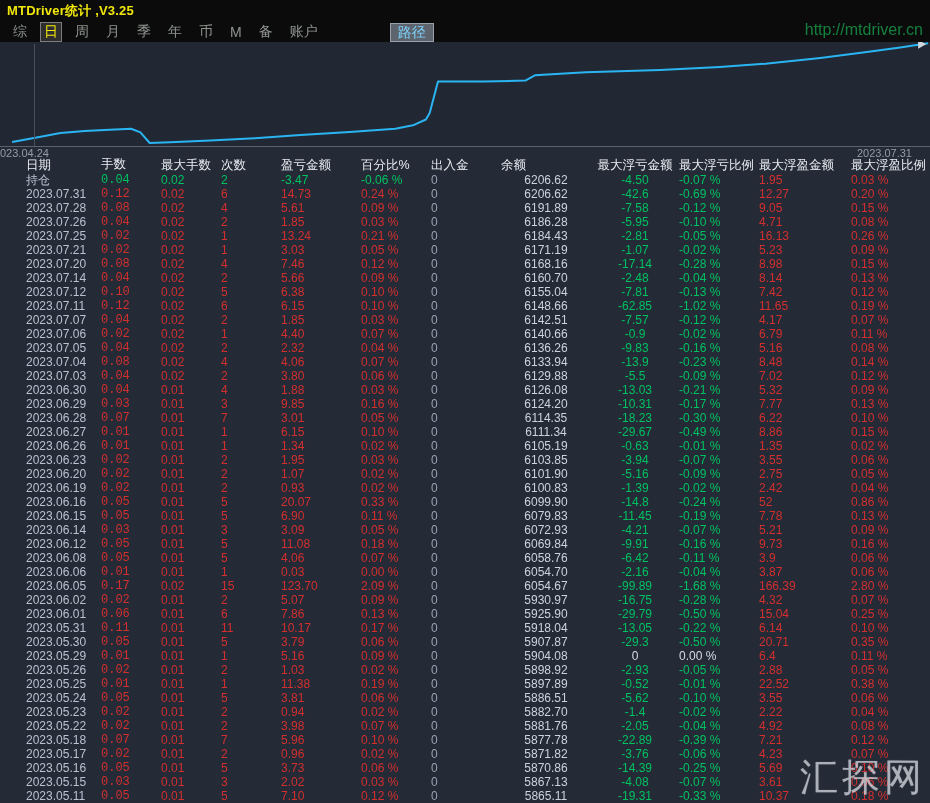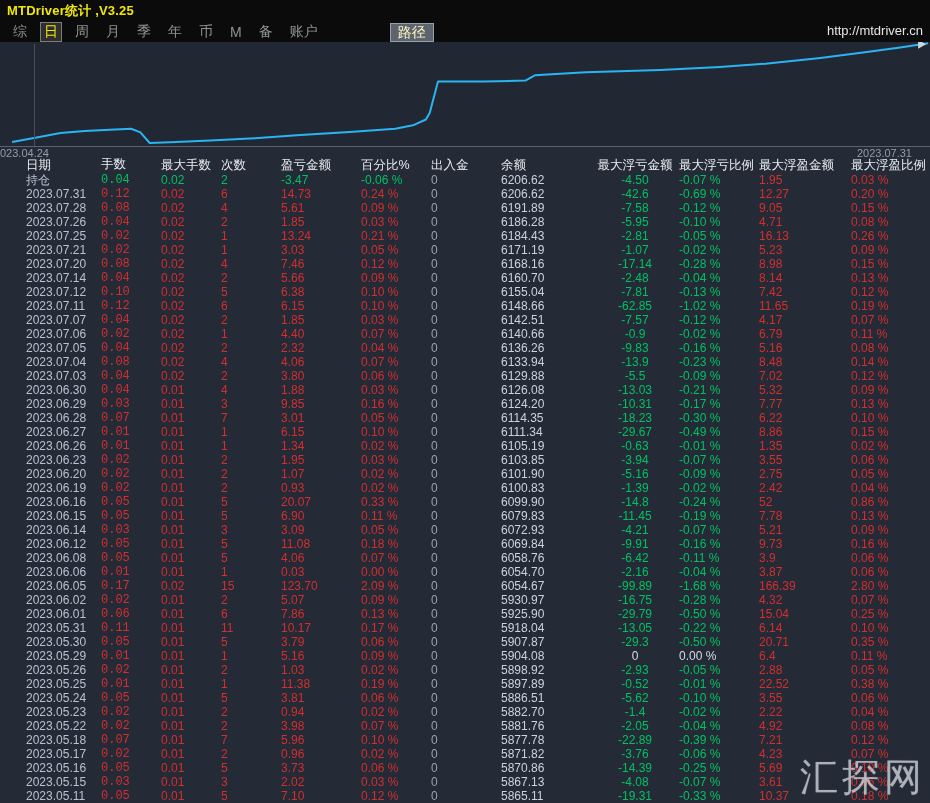--- a/index.html
+++ b/index.html
@@ -3,25 +3,25 @@
 <meta charset="utf-8">
 <style>
   html,body{margin:0;padding:0;background:#000;}
   .app{position:relative;width:930px;height:803px;overflow:hidden;
        background:#242b36;font-family:"Liberation Sans","DejaVu Sans",sans-serif;
        -webkit-font-smoothing:antialiased;}
   
   .topbar{position:absolute;top:0;left:0;right:0;height:42px;background:#0b0b0c;z-index:3;}
   .titlebar{height:22px;display:flex;justify-content:space-between;align-items:center;padding:0 7px;}
   .app-title{color:#f0e60a;font-size:13px;font-weight:bold;letter-spacing:0.2px;}
-  .site-link{color:#e5e5e5;font-size:13px;text-decoration:none;margin-top:38px;}
+  .site-link{color:#15803d;font-size:16px;text-decoration:none;margin-top:38px;}
   .menubar{height:20px;display:flex;align-items:center;padding-left:10px;font-size:14px;}
   .menu-item{color:#8f948f;margin-right:11px;padding:0 3px;cursor:default;}
   .menu-item.active{color:#f0e60a;background:#2e2e2e;outline:1px solid #7d7d7d;}
-  .path-btn{margin-left:58px;background:#5d646d;border:1px solid #97a0ab;color:#fef9c3;
+  .path-btn{margin-left:58px;background:#5d646d;border:1px solid #97a0ab;color:#7dd3fc;
             padding:0 7px;font-size:14px;line-height:17px;}
   
   .chart-area{position:absolute;top:42px;left:0;width:930px;height:104px;background:#222833;}
   .chart-area svg{position:absolute;left:0;top:0;overflow:visible;}
   .vaxis{position:absolute;left:34px;top:44px;height:102px;width:1px;background:#4a5059;z-index:2;}
   .baseline{position:absolute;top:146px;left:0;right:0;height:1px;background:#5c636b;z-index:2;}
   .axis-label{position:absolute;top:147px;font-size:11px;color:#959ca7;z-index:2;}
   .axis-left{left:0;}
   .axis-right{right:18px;}
   
@@ -30,21 +30,21 @@
   .trow.head{height:15px;line-height:15px;font-size:12.5px;}
   .cell{overflow:hidden;flex:0 0 auto;}
   .w0{width:75px;} .w1{width:60px;font-family:Liberation Mono, monospace;} .w2{width:60px;} .w3{width:60px;}
   .w4{width:80px;} .w5{width:70px;} .w6{width:70px;} .w7{width:90px;}
   .w8{width:88px;text-align:center;} .w9{width:80px;} .w10{width:92px;} .w11{width:85px;}
   .hcell{color:#e9edf3;}
   .c-date{color:#b9c2d2;}
   .c-red{color:#d32f2f;}
   .c-green{color:#00c161;}
   .c-inout{color:#99a2b3;}
-  .c-balance{color:#ccd3de;}
+  .c-balance{color:#ccd3de;text-align:center;}
   .c-neutral{color:#d8dde5;}
   
   .watermark{position:absolute;right:4px;bottom:0px;font-size:38px;font-weight:normal;
              letter-spacing:4px;color:rgba(225,232,240,0.55);z-index:6;pointer-events:none;
              text-shadow:0 0 1px rgba(255,255,255,0.35);}
 </style>
 </head>
 <body>
 
 <div class="app">

